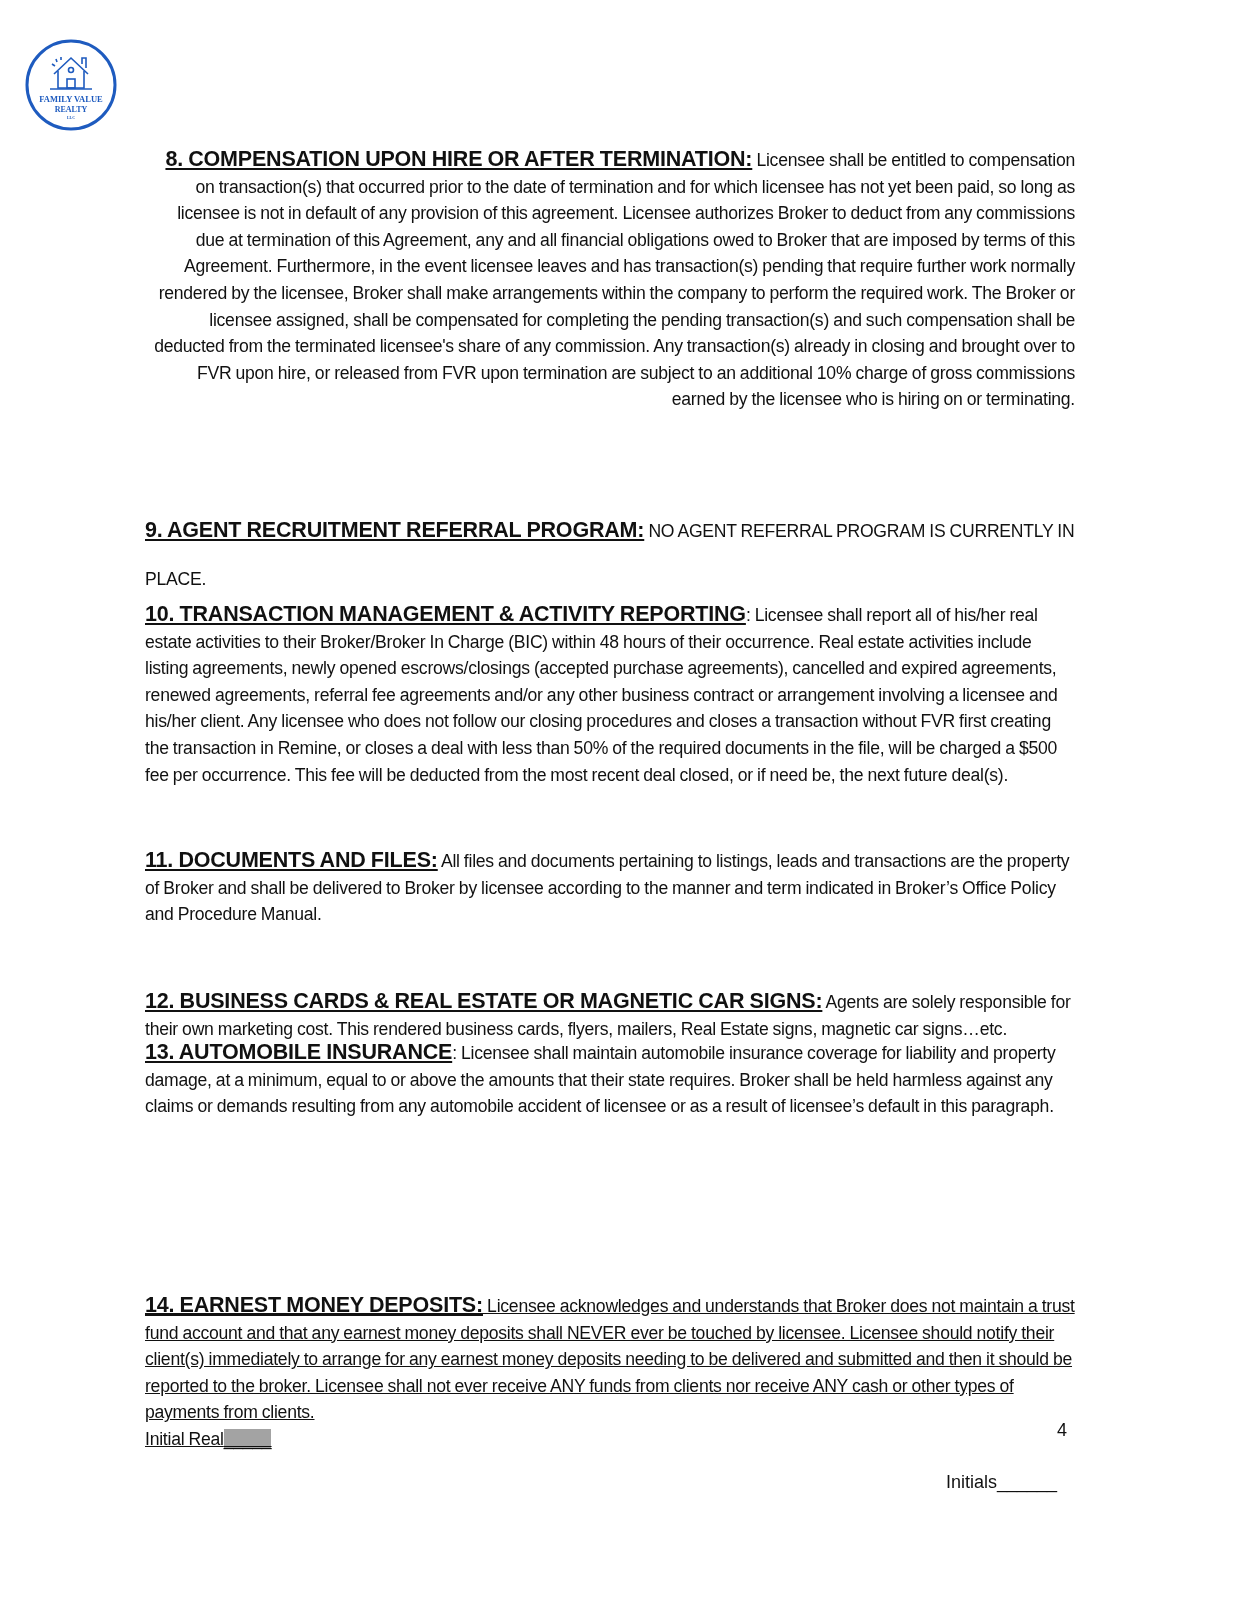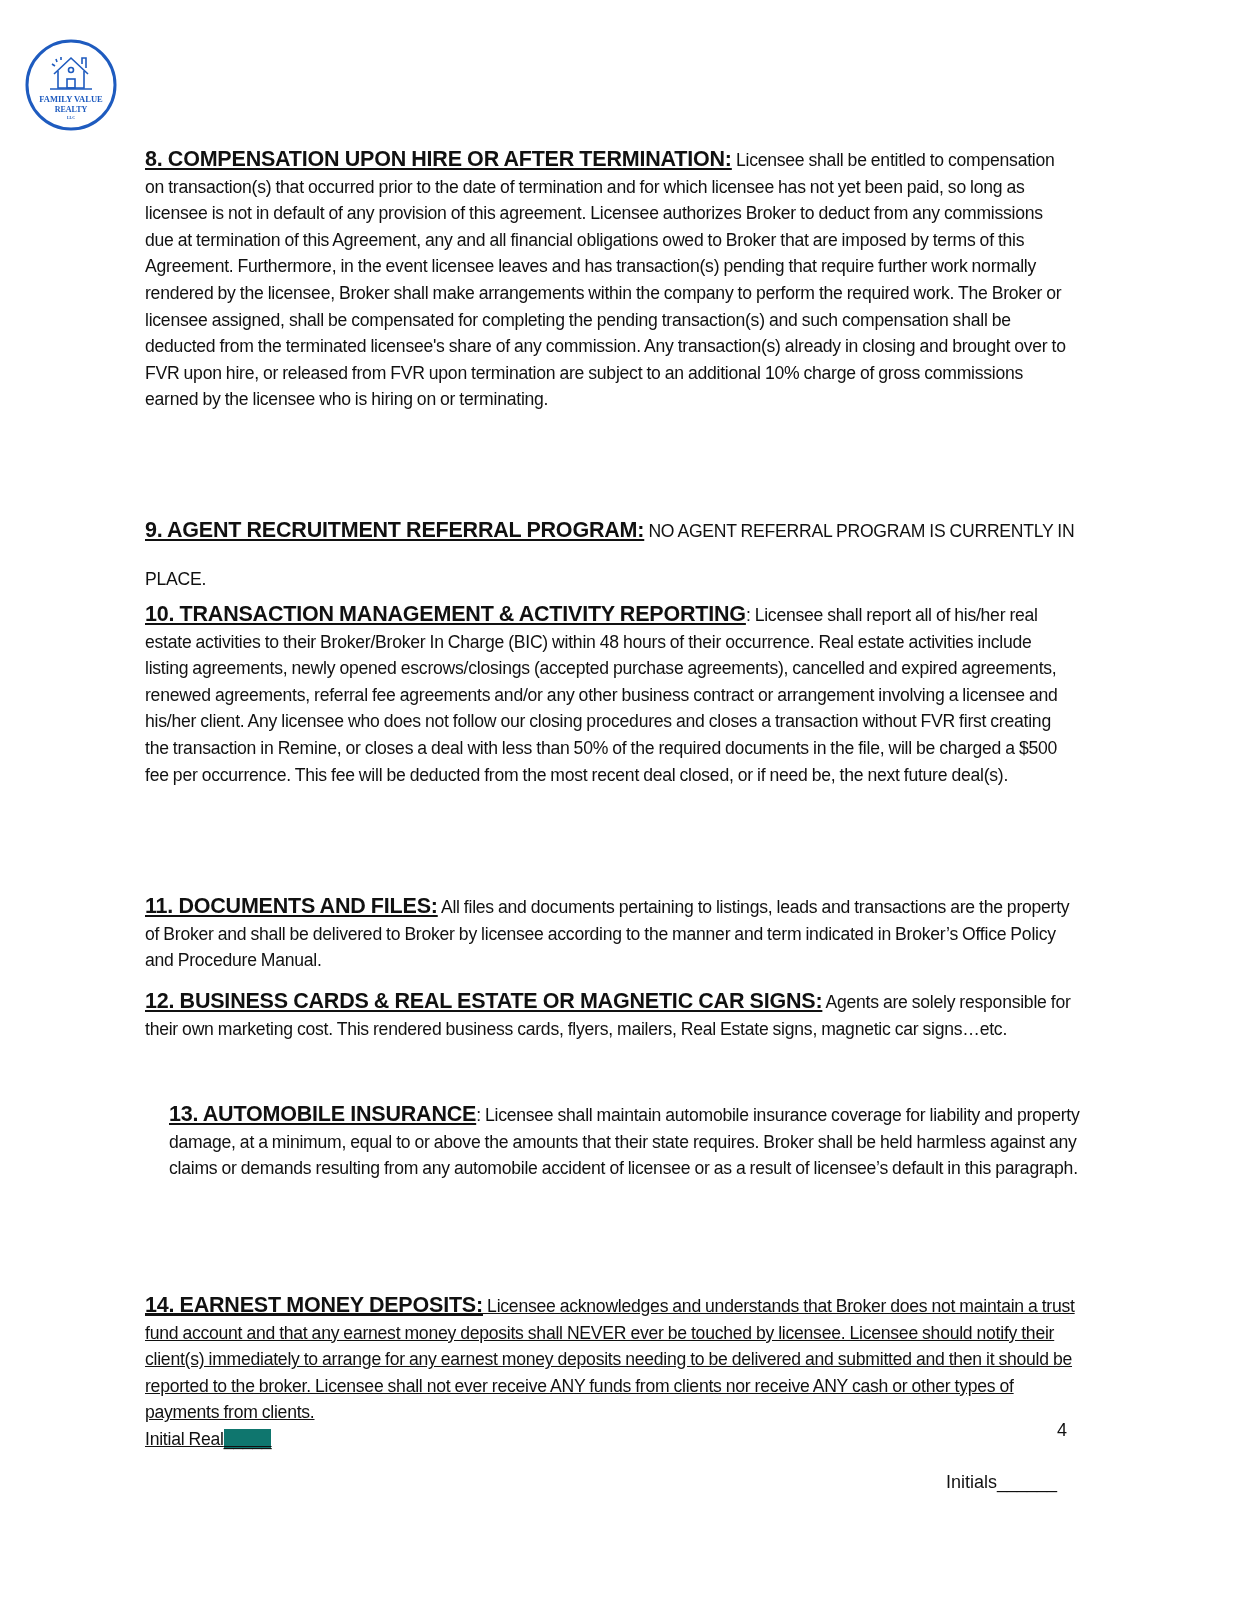--- a/index.html
+++ b/index.html
@@ -2,29 +2,29 @@
 <html><head>
 <meta charset="utf-8">
 <style>
   html, body { margin:0; padding:0; background:#ffffff; }
   body { width:1236px; height:1600px; position:relative; overflow:hidden;
          font-family:"Liberation Sans", "DejaVu Sans", sans-serif; color:#111; }
   .logo { position:absolute; left:24px; top:38px; width:94px; height:94px; }
   .section { font-size:17.6px; line-height:26.6px; margin:0; letter-spacing:-0.25px; word-spacing:-0.5px; }
   .heading { font-weight:bold; text-decoration:underline; font-size:21.5px; letter-spacing:-0.2px; } 
   .block { position:absolute; left:145px; width:930px; }
-  .b8 { top:146px; }
+  .b8 { top:146px;text-align:right; }
   .b9 { top:506px; }
   .b9 .section { line-height:48px; }
   .b10 { top:601px; }
-  .b11 { top:893px; }
+  .b11 { top:847px; }
   .b12 { top:988px; }
-  .b13 { top:1101px;margin-left:24px; }
+  .b13 { top:1039px; }
   .b14 { top:1292px;text-decoration:underline; }
-  .hl { background:#0f766e; text-decoration:underline; }
+  .hl { background:#a3a3a3; text-decoration:underline; }
   .pagenum { position:absolute; left:1057px; top:1420px; font-size:18px; }
   .initials { position:absolute; left:946px; top:1472px; font-size:18px; }
 </style>
 </head>
 <body>
 
 <div class="logo">
   <svg width="94" height="94" viewBox="0 0 94 94">
     <circle cx="47" cy="47" r="44" fill="#fff" stroke="#1e5bbf" stroke-width="3"></circle>
     <g stroke="#1e5bbf" stroke-width="1.6" fill="none">

